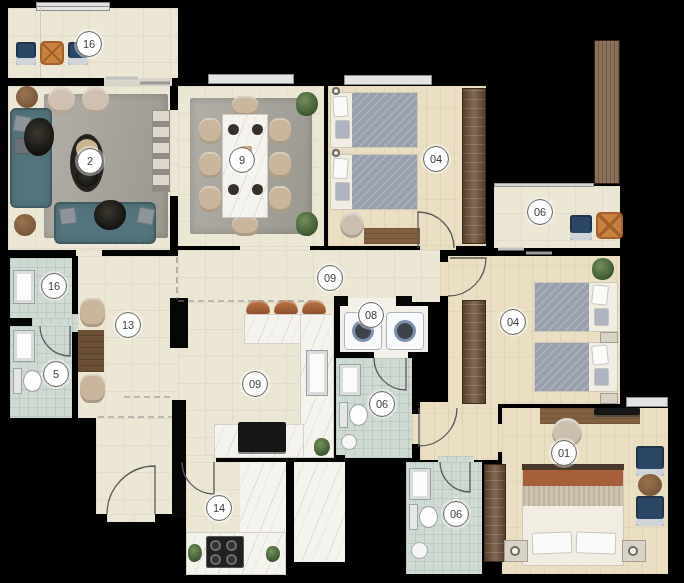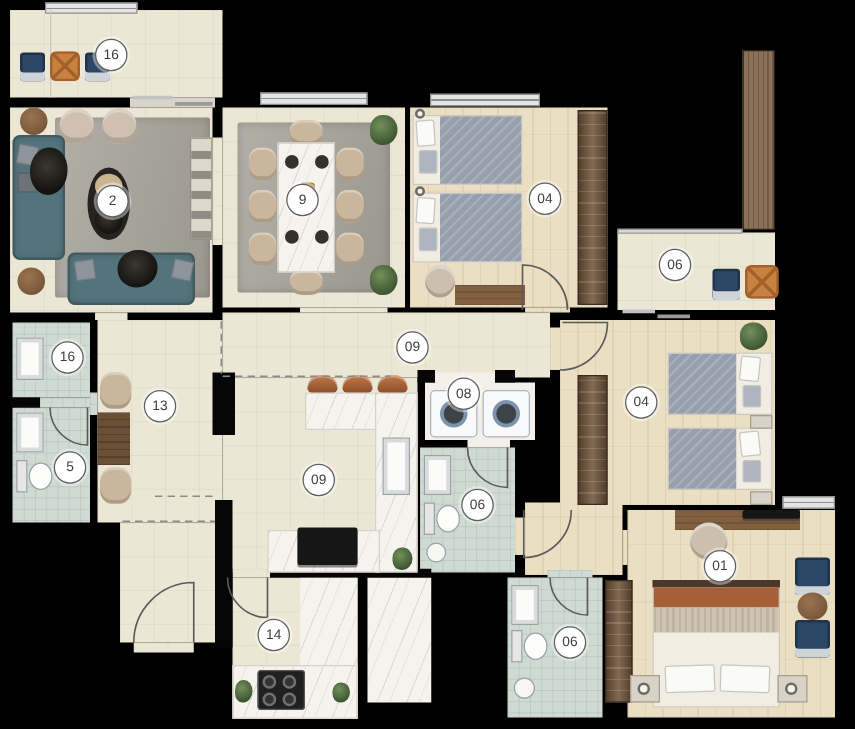--- a/index.html
+++ b/index.html
@@ -294,21 +294,21 @@
       <line x1="124" y1="397" x2="172" y2="397"></line>
     </g>
     <g stroke-width="3">
       <line x1="106" y1="78" x2="138" y2="78" stroke="#c2c2c2"></line>
       <line x1="140" y1="83" x2="170" y2="83" stroke="#9a9a9a"></line>
       <line x1="498" y1="249" x2="524" y2="249" stroke="#c2c2c2"></line>
       <line x1="526" y1="253" x2="552" y2="253" stroke="#9a9a9a"></line>
     </g>
   </svg>
 
-  <div class="lbl" style="left:563px;top:440px">01</div>
+  <div class="lbl" style="left:551px;top:440px">01</div>
   <div class="lbl" style="left:443px;top:501px">06</div>
   <div class="lbl" style="left:527px;top:199px">06</div>
   <div class="lbl" style="left:500px;top:309px">04</div>
   <div class="lbl" style="left:423px;top:146px">04</div>
   <div class="lbl" style="left:369px;top:391px">06</div>
   <div class="lbl" style="left:317px;top:265px">09</div>
   <div class="lbl" style="left:358px;top:302px">08</div>
   <div class="lbl" style="left:242px;top:371px">09</div>
   <div class="lbl" style="left:77px;top:148px">2</div>
   <div class="lbl" style="left:229px;top:147px">9</div>

